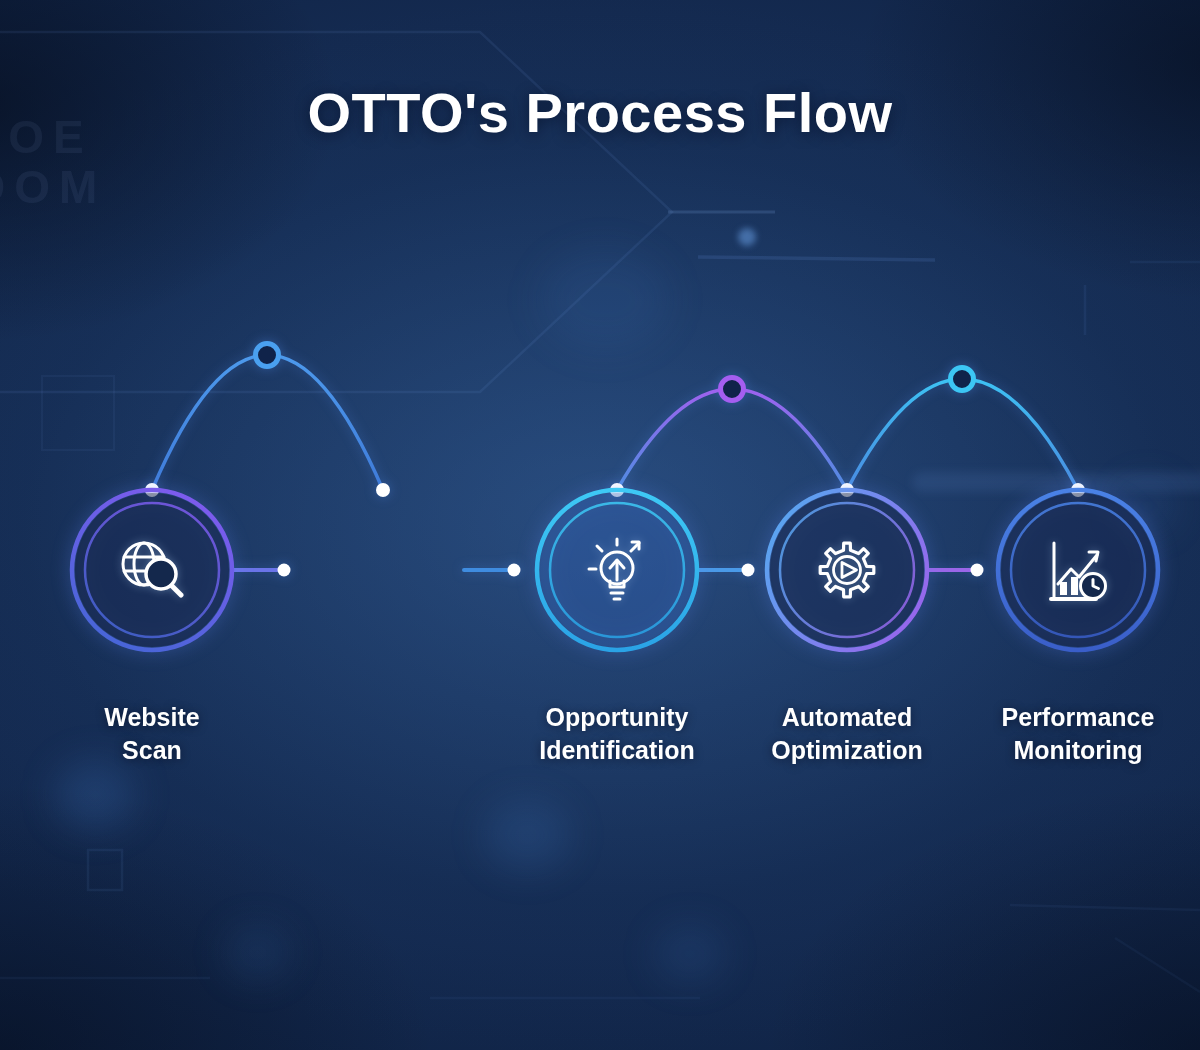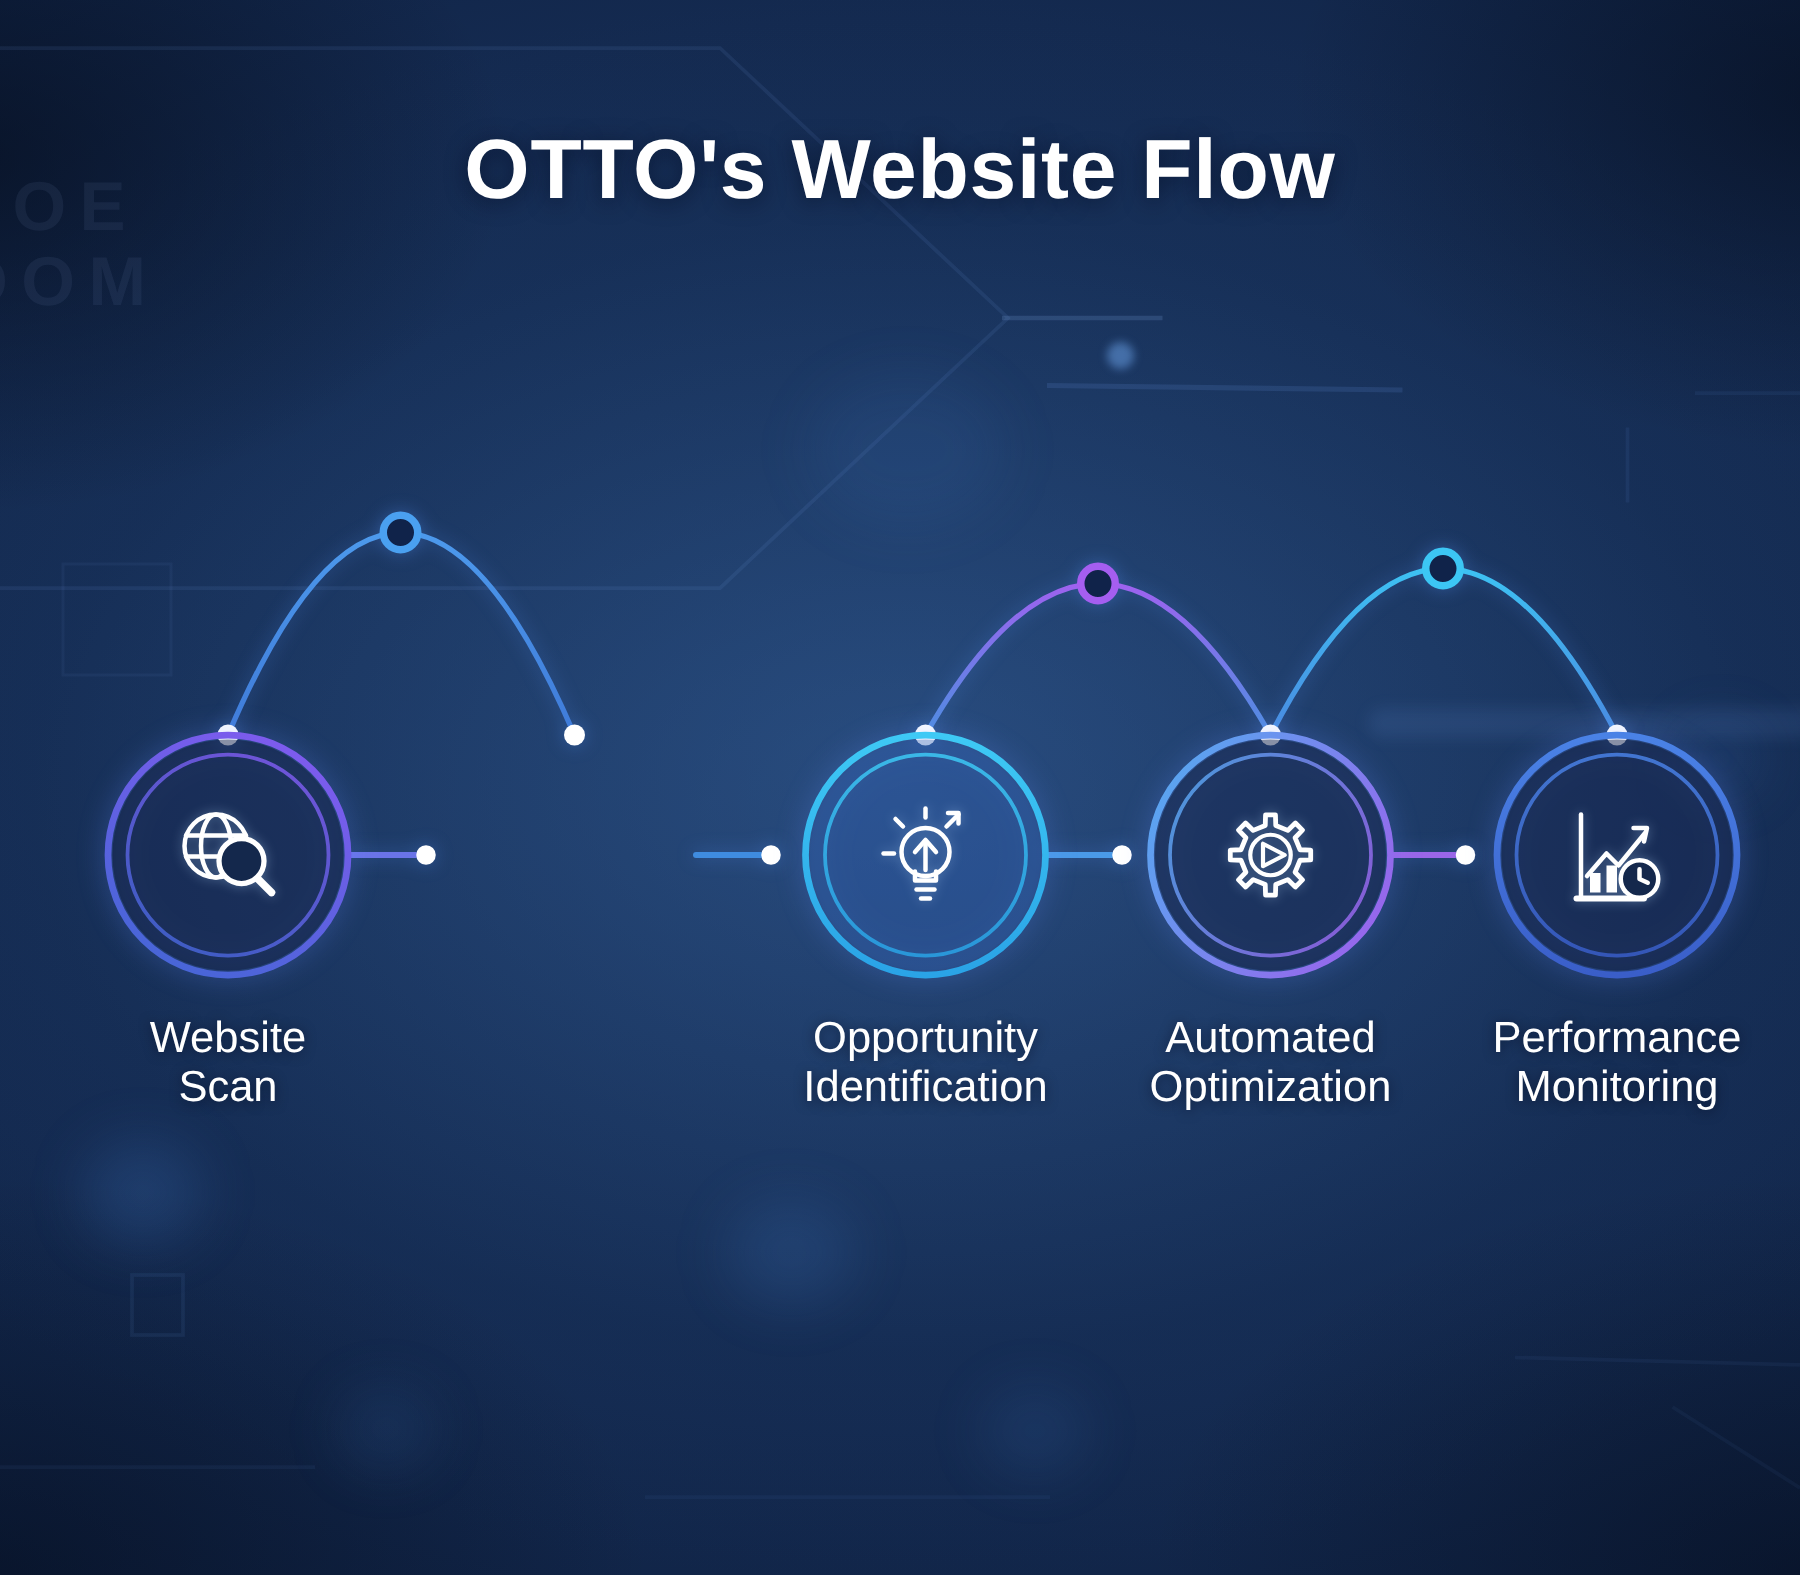--- a/index.html
+++ b/index.html
@@ -29,23 +29,23 @@
     text-shadow:0 2px 14px rgba(0,10,30,0.55);
   }
   
   .node{position:absolute;width:176px;height:176px;top:482px;}
   .node .ring{position:absolute;left:0;top:0;filter:drop-shadow(0 0 9px rgba(100,140,255,0.40));}
   .node .icon{
     position:absolute;left:48px;top:48px;width:80px;height:80px;
     filter:drop-shadow(0 0 4px rgba(180,220,255,0.35));
   }
   .node-label{
-    position:absolute;left:50%;top:194px;transform:translateX(-50%);
+    position:absolute;left:50%;top:219px;transform:translateX(-50%);
     width:260px;text-align:center;white-space:pre-line;
-    color:#ffffff;font-size:29px;font-weight:400;line-height:33px;
+    color:#ffffff;font-size:25px;font-weight:700;line-height:33px;
     text-shadow:0 1px 8px rgba(0,8,24,0.5);
   }
 </style>
 </head>
 <body>
 
 <div class="canvas">
 
   <div class="watermark">
     <div>TOE</div>
@@ -68,21 +68,21 @@
     <line x1="1115" y1="938" x2="1200" y2="992" stroke="rgba(120,170,255,0.05)" stroke-width="2.5"></line>
   </svg>
 
   <div class="glow" style="left:55px;top:760px;width:80px;height:70px;background:rgba(70,130,210,0.20);"></div>
   <div class="glow" style="left:485px;top:800px;width:85px;height:70px;background:rgba(70,130,210,0.17);"></div>
   <div class="glow" style="left:225px;top:925px;width:65px;height:55px;background:rgba(70,130,210,0.13);"></div>
   <div class="glow" style="left:655px;top:925px;width:70px;height:58px;background:rgba(70,130,210,0.13);"></div>
   <div class="glow" style="left:540px;top:250px;width:130px;height:100px;background:rgba(70,130,210,0.10);"></div>
   <div class="glow" style="left:1120px;top:482px;width:55px;height:48px;background:rgba(70,130,210,0.14);"></div>
 
-  <h1 class="title">OTTO's Website Flow</h1>
+  <h1 class="title">OTTO's Process Flow</h1>
 
   <svg class="connectors" width="1200" height="1050" viewBox="0 0 1200 1050">
     <defs>
       <linearGradient id="arcG1" gradientUnits="userSpaceOnUse" x1="0" y1="330" x2="0" y2="495">
         <stop offset="0" stop-color="#4f9ff0"></stop>
         <stop offset="1" stop-color="#3f7ad8"></stop>
       </linearGradient>
       <linearGradient id="arcG2" gradientUnits="userSpaceOnUse" x1="0" y1="380" x2="0" y2="495">
         <stop offset="0" stop-color="#a55ef0"></stop>
         <stop offset="1" stop-color="#4a90e0"></stop>

